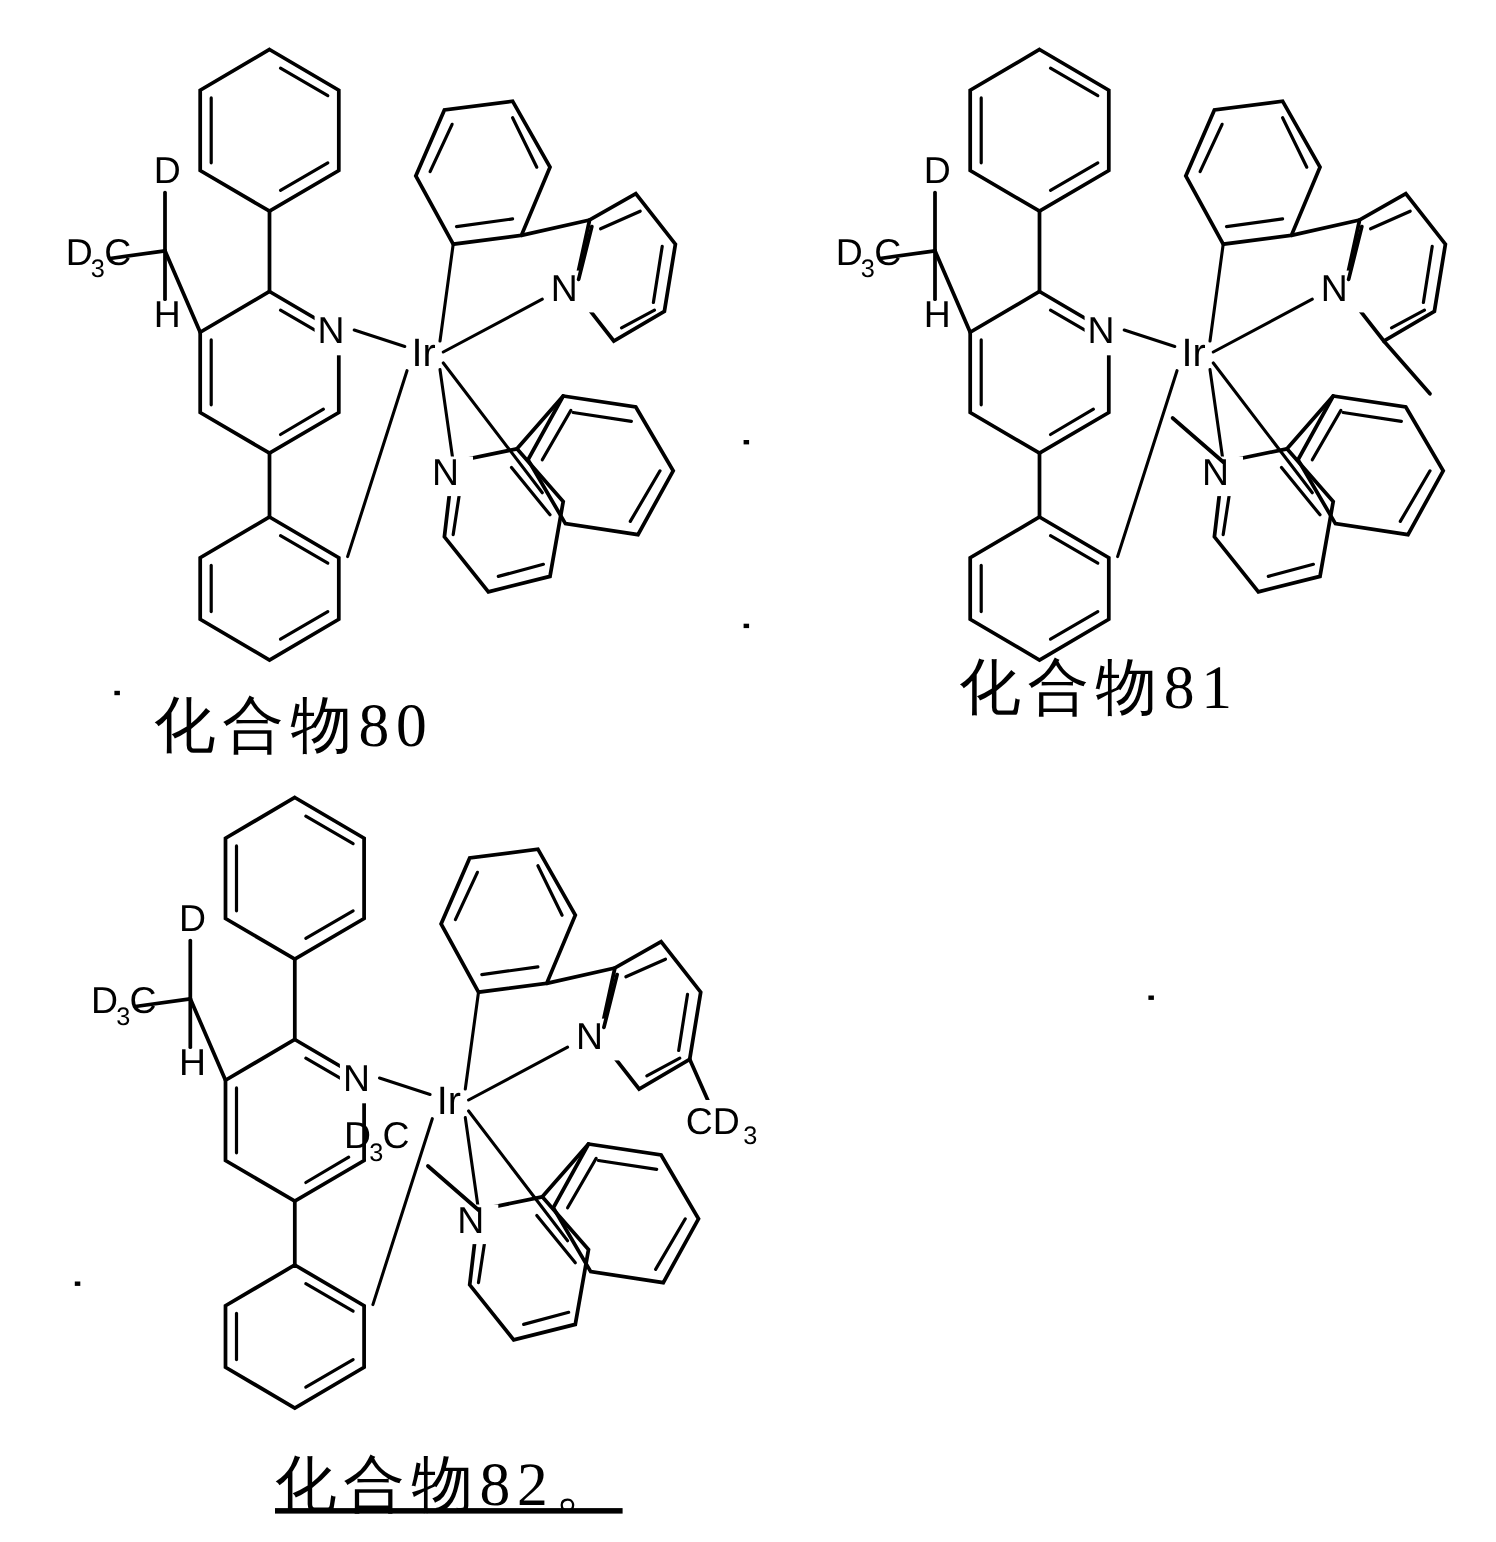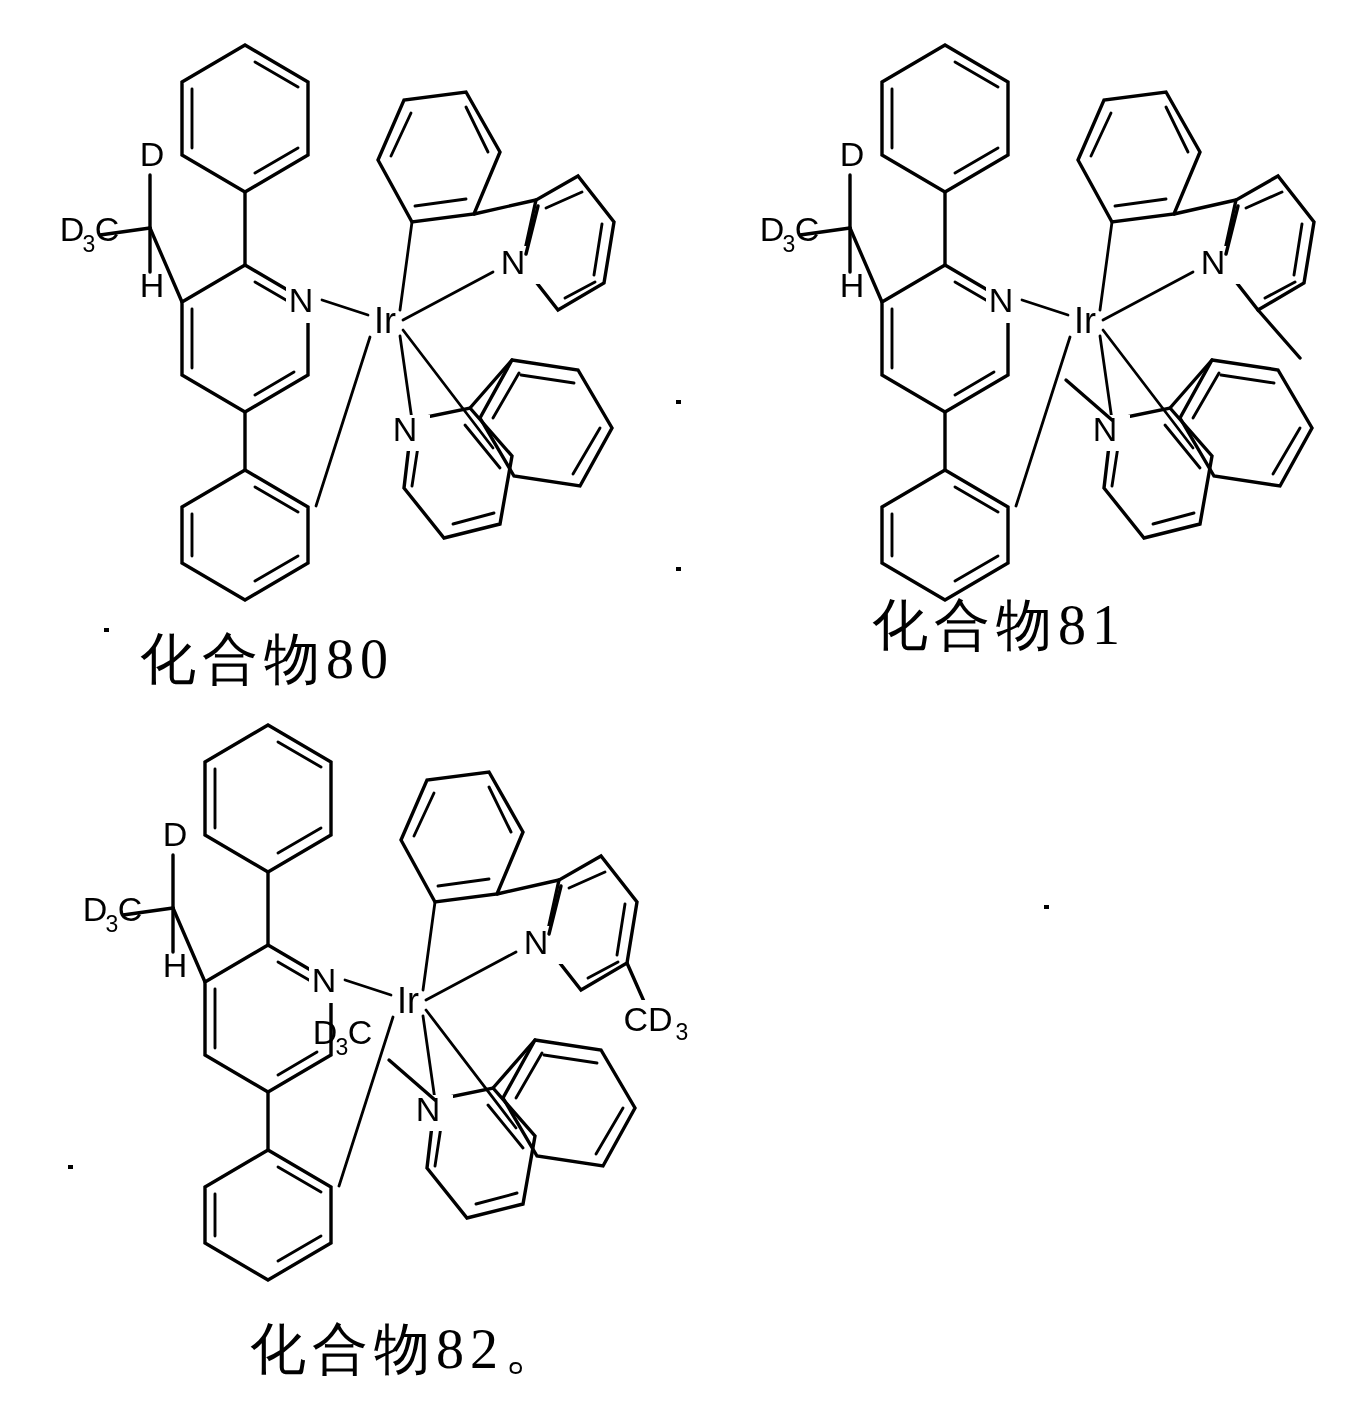--- a/index.html
+++ b/index.html
@@ -299,21 +299,21 @@
         <path class="bond" d="M483,388 L525,340"></path>
         <g>
           <path class="bond" d="M525,340 L591,350 L625,408 L593,466 L527,456 L493,398 Z"></path>
           <path class="bond-thin" d="M534,355 L587,363"></path>
           <path class="bond-thin" d="M613,408 L586,454"></path>
           <path class="bond-thin" d="M506,398 L532,353"></path>
         </g>
       </g>
     </svg>
   </div>
-  <div class="caption" style="left:250px;top:1312px;">化合物82。</div>
+  <div class="caption" style="left:250px;top:1312px;text-decoration:underline;">化合物82。</div>
 
   <div class="speck" style="left:676px;top:400px;"></div>
   <div class="speck" style="left:676px;top:567px;"></div>
   <div class="speck" style="left:104px;top:628px;"></div>
   <div class="speck" style="left:1044px;top:905px;"></div>
   <div class="speck" style="left:68px;top:1165px;"></div>
 
 </div>
 
 </body></html>

